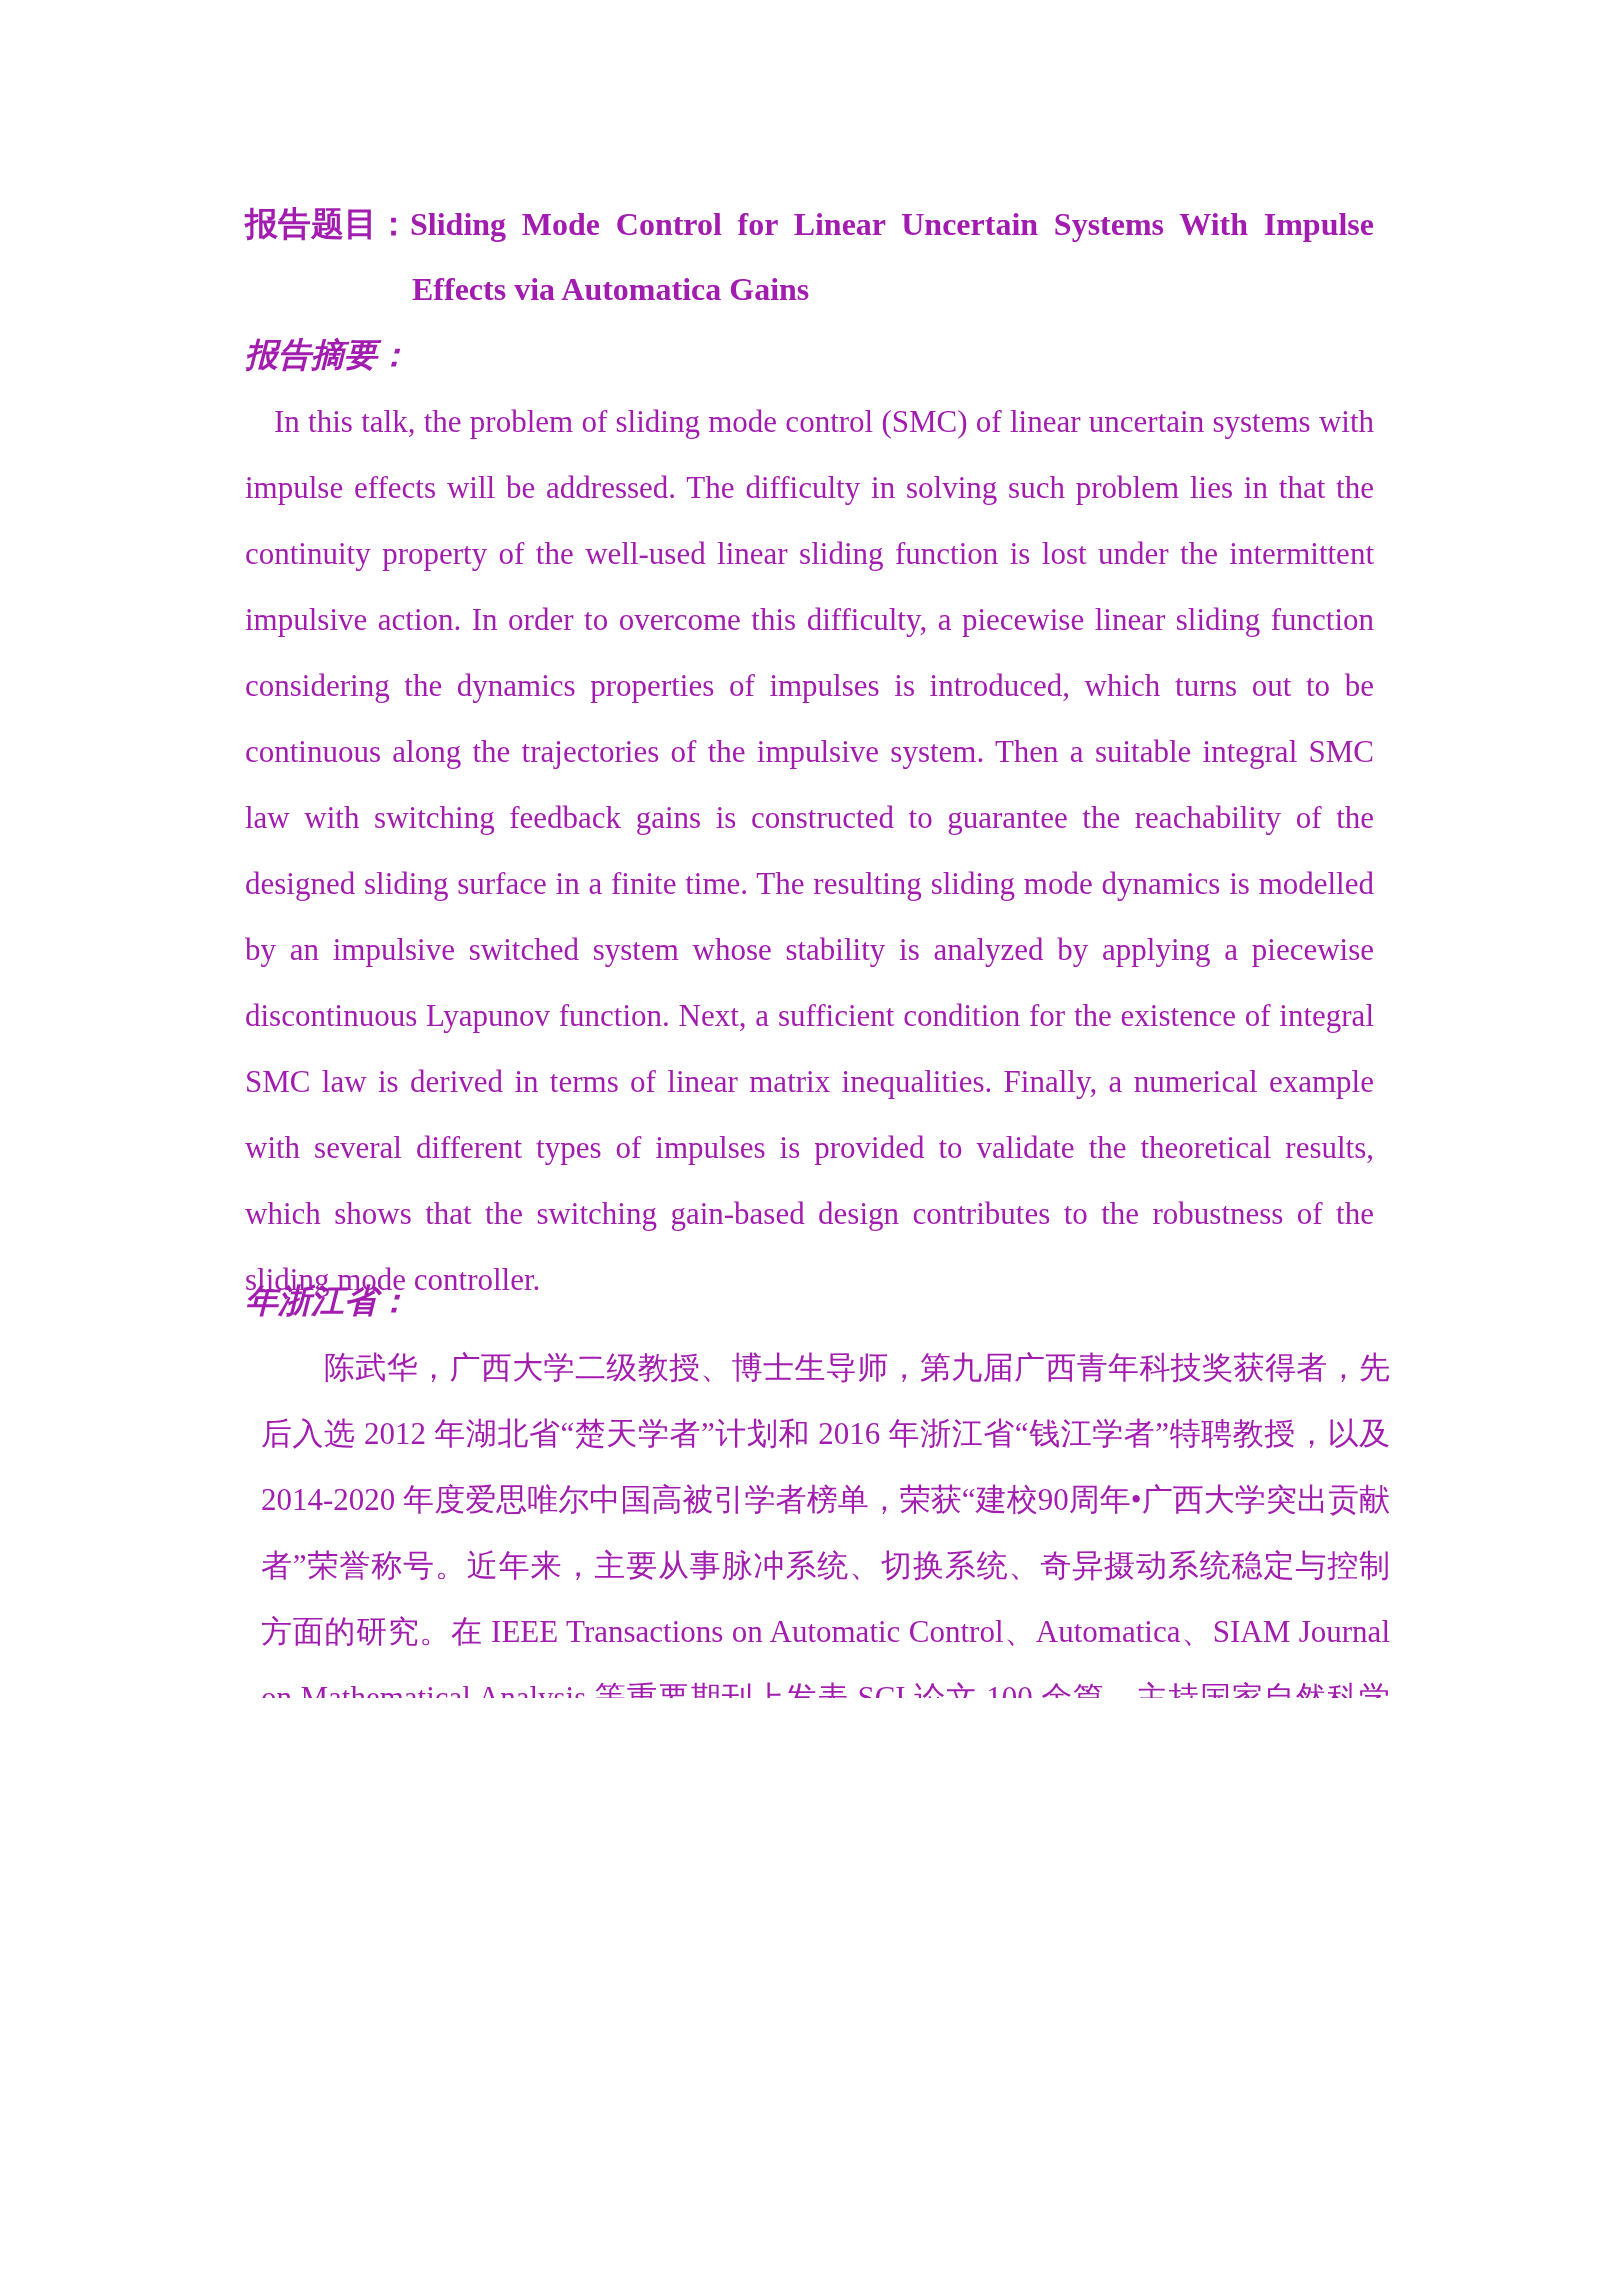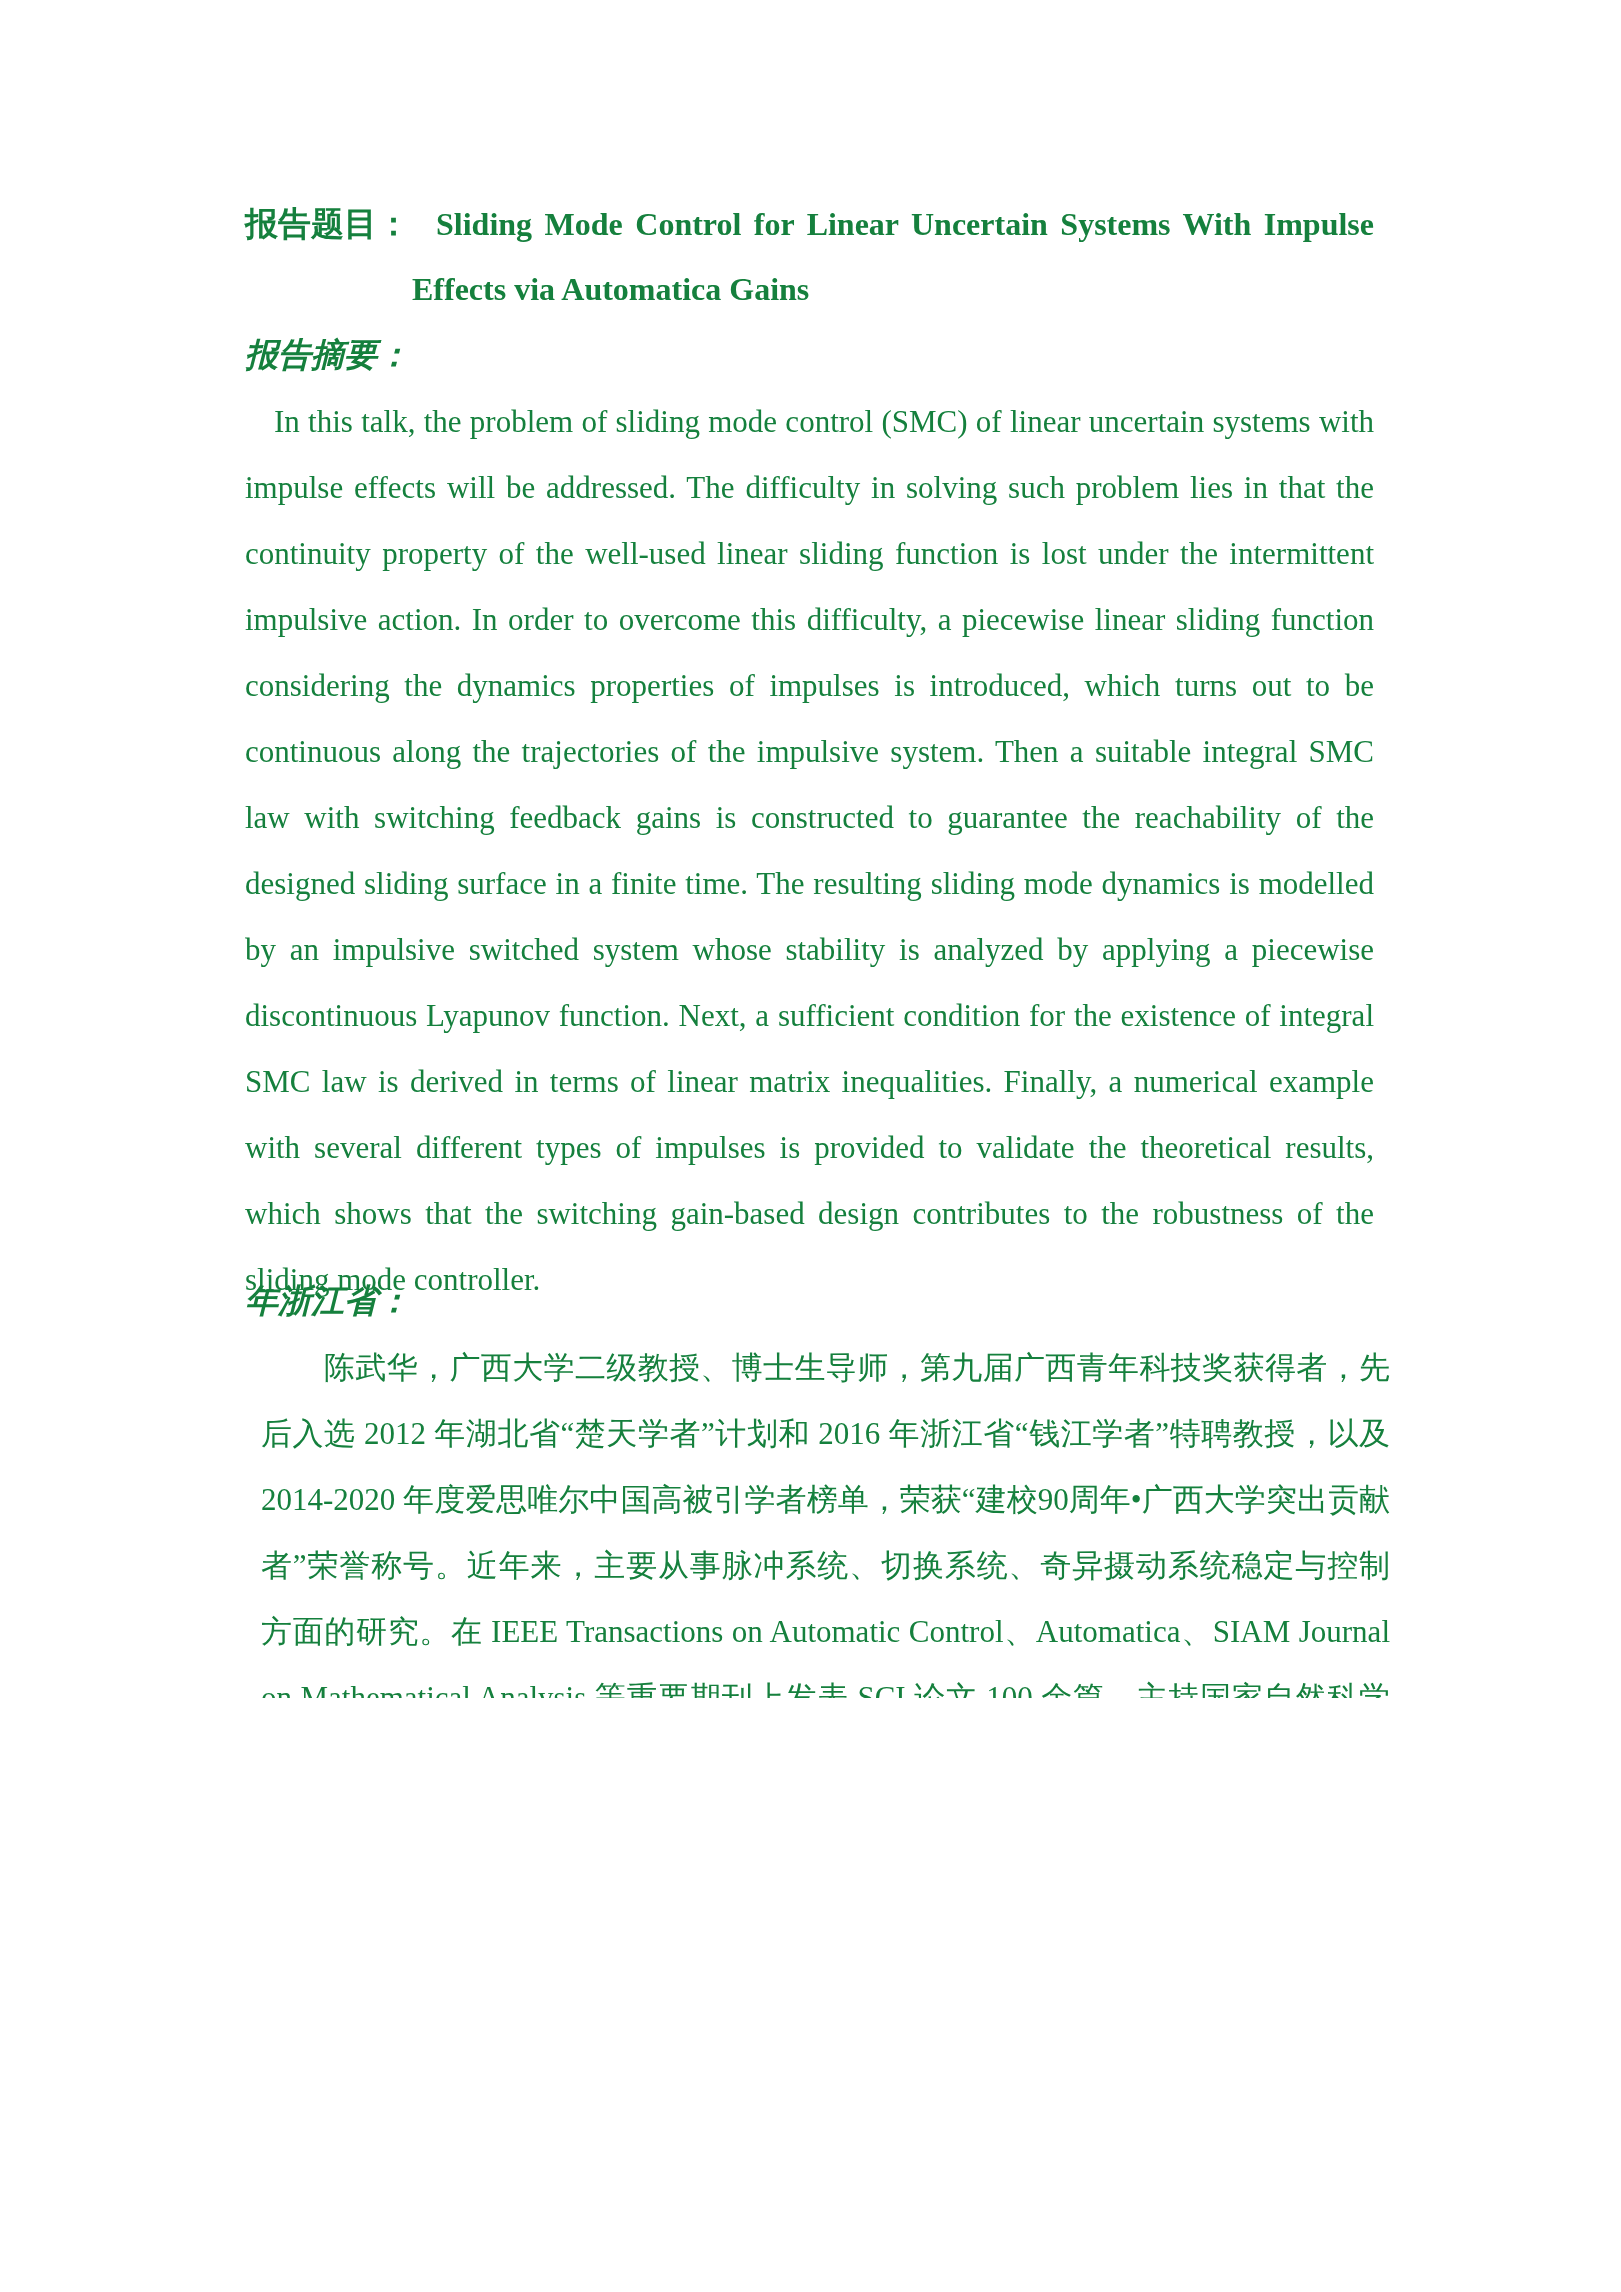--- a/index.html
+++ b/index.html
@@ -5,21 +5,21 @@
   html, body {
     margin: 0;
     padding: 0;
     background: #ffffff;
   }
   .page {
     position: relative;
     width: 1621px;
     height: 1698px;
     background: #ffffff;
-    color: #15803d;
+    color: #a21caf;
     font-family: "Liberation Serif", "DejaVu Serif", serif;
     overflow: hidden;
   }
   .block {
     position: absolute;
     left: 245px;
     width: 1129px;
   }
   
   .doc-title {
@@ -33,21 +33,20 @@
   }
   .title-label {
     white-space: nowrap;
     font-size: 33px;
     flex: 0 0 auto;
   }
   .title-main {
     flex: 1 1 auto;
     text-align: justify;
     text-align-last: justify;
-    margin-left: 26px;
   }
   .title-row2 {
     padding-left: 167px;
   }
   
   .sec-heading {
     font-weight: bold;
     font-size: 33px;
     line-height: 65px;
     font-style: italic;

